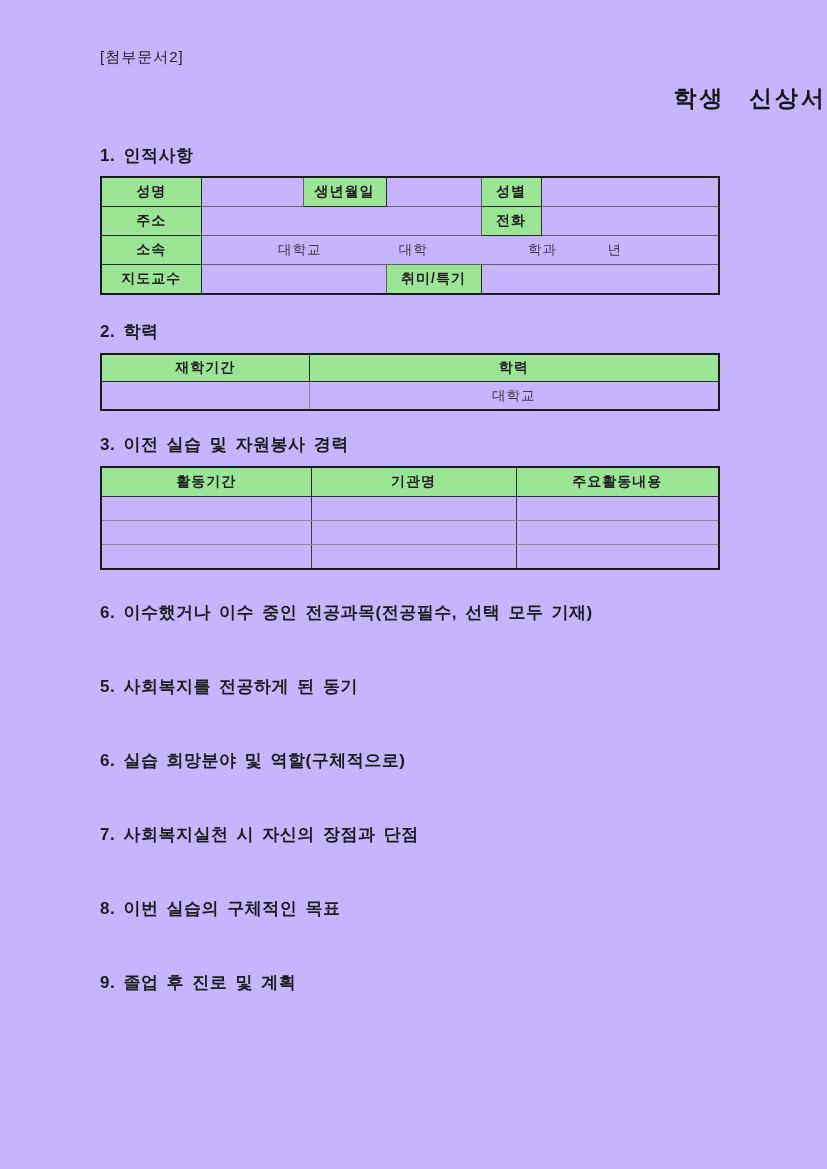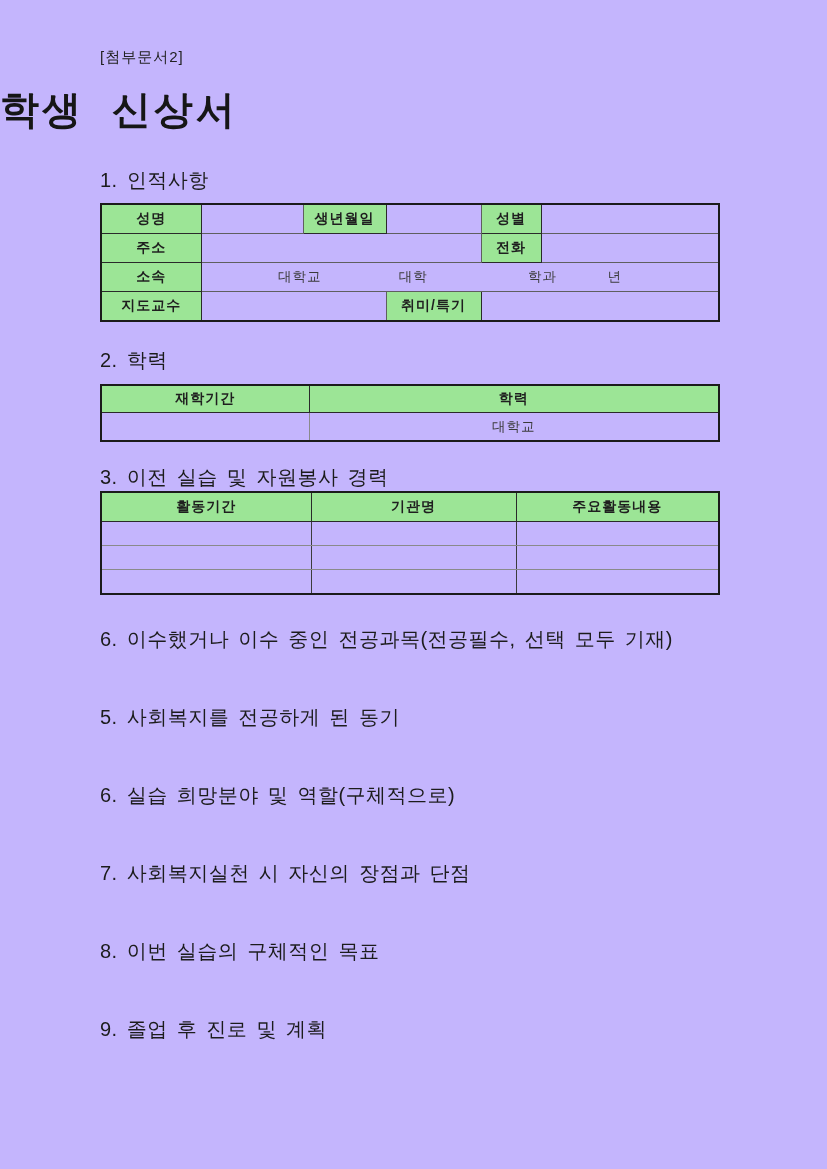--- a/index.html
+++ b/index.html
@@ -13,38 +13,38 @@
     overflow: hidden;
   }
   .attachment {
     margin: 48px 0 0 100px;
     font-size: 15px;
     letter-spacing: 1px;
     color: #222;
   }
   .title {
     margin: 16px 0 0 0;
-    text-align: left;
-    font-size: 39px;
+    text-align: right;
+    font-size: 23px;
     font-weight: bold;
     letter-spacing: 3px;
     word-spacing: 14px;
     color: #161616;
   }
   .content { margin-left: 100px; width: 618px; }
   .sec-heading {
-    font-size: 20px;
-    font-weight: 400;
+    font-size: 17px;
+    font-weight: 700;
     letter-spacing: 0.5px;
     word-spacing: 3px;
     color: #1c1c1c;
   }
   .h1 { margin-top: 30px; margin-bottom: 9px; }
   .h2 { margin-top: 25px; margin-bottom: 10px; }
-  .h3 { margin-top: 22px; }
+  .h3 { margin-top: 22px; margin-bottom: 10px; }
   .h4 { margin-top: 31px; }
   .hrest { margin-top: 51px; }
 
   table {
     border-collapse: collapse;
     table-layout: fixed;
     width: 618px;
     border: 2px solid #1b1b1b;
   }
   td {

